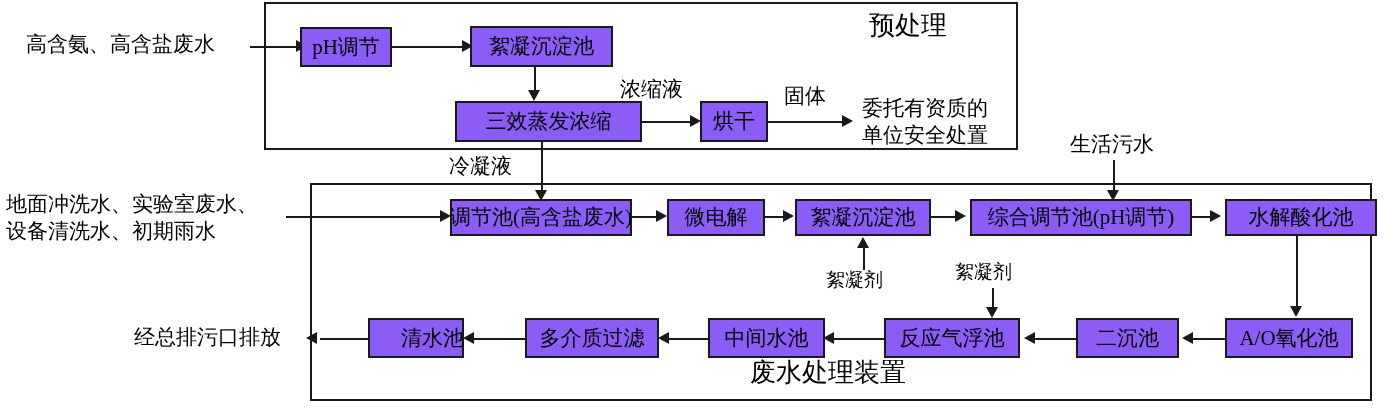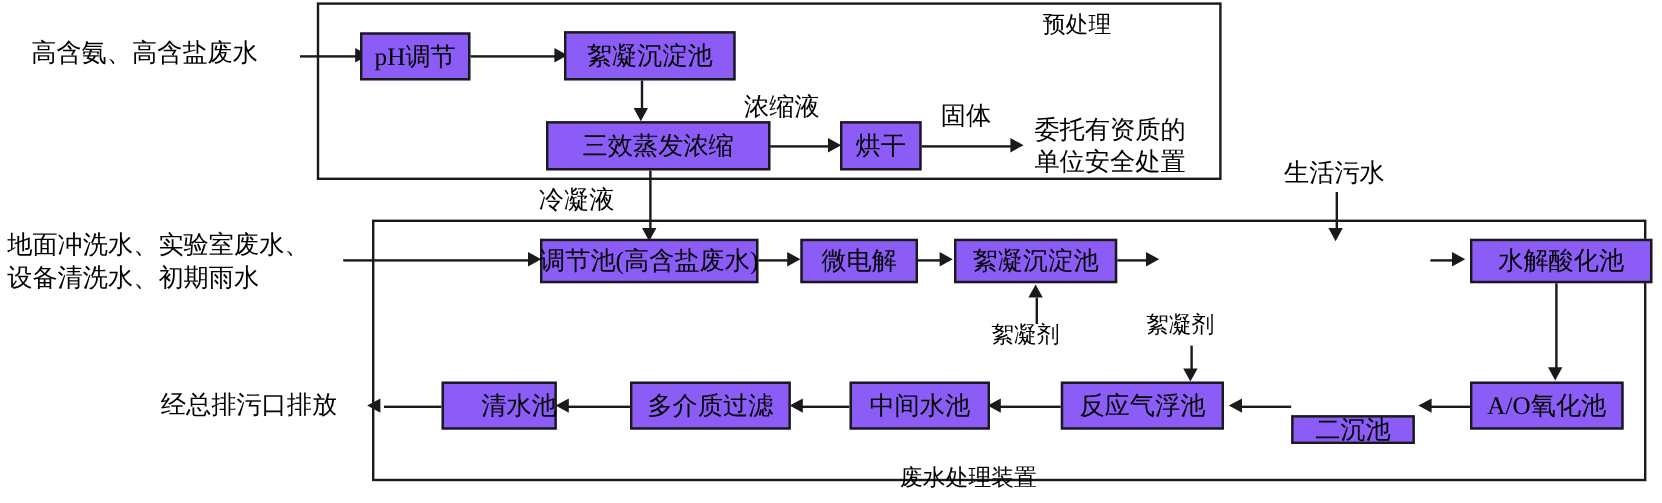--- a/index.html
+++ b/index.html
@@ -37,21 +37,21 @@
   
   .group {
     position: absolute;
     box-sizing: border-box;
     border: 2px solid #1a1a1a;
     background: transparent;
     z-index: 1;
   }
   .group-label {
     position: absolute;
-    font-size: 19px;
+    font-size: 26px;
     white-space: nowrap;
     z-index: 2;
     text-align: right;
   }
   
   .text {
     position: absolute;
     font-size: 21px;
     line-height: 1.12;
     white-space: nowrap;
@@ -103,21 +103,21 @@
 </style>
 </head>
 <body>
 
 <div id="canvas">
 
   <div class="group" style="left:264px; top:2px; width:754px; height:148px;"></div>
   <div class="group-label" style="left:869px; top:8px;">预处理</div>
 
   <div class="group" style="left:310px; top:183px; width:1062px; height:218px;"></div>
-  <div class="group-label" style="left:750px; top:385px;">废水处理装置</div>
+  <div class="group-label" style="left:750px; top:355px;">废水处理装置</div>
 
   <div class="text" style="left:26px; top:33px;">高含氨、高含盐废水</div>
 
   <div class="hline" style="left:250px; top:46px; width:48px;"></div>
   <div class="arrow right" style="left:296px; top:40px;"></div>
 
   <div class="box" style="left:300px; top:27px; width:92px; height:40px;">pH调节</div>
 
   <div class="hline" style="left:392px; top:46px; width:72px;"></div>
   <div class="arrow right" style="left:462px; top:40px;"></div>
@@ -160,20 +160,21 @@
   <div class="box" style="left:667px; top:199px; width:98px; height:37px;">微电解</div>
 
   <div class="hline" style="left:765px; top:216px; width:22px;"></div>
   <div class="arrow right" style="left:783px; top:210px;"></div>
 
   <div class="box" style="left:795px; top:199px; width:136px; height:37px;">絮凝沉淀池</div>
 
   <div class="hline" style="left:931px; top:216px; width:28px;"></div>
   <div class="arrow right" style="left:955px; top:210px;"></div>
 
+  <div class="box" style="left:970px; top:199px; width:222px; height:37px;">综合调节池(pH调节)</div>
 
   <div class="hline" style="left:1192px; top:216px; width:22px;"></div>
   <div class="arrow right" style="left:1210px; top:210px;"></div>
 
   <div class="box" style="left:1225px; top:199px; width:152px; height:37px;">水解酸化池</div>
 
   <div class="text" style="left:1070px; top:133px;">生活污水</div>
   <div class="vline" style="left:1113px; top:160px; height:33px;"></div>
   <div class="arrow down" style="left:1107px; top:190px;"></div>
 
@@ -186,21 +187,21 @@
   <div class="arrow down" style="left:986px; top:307px;"></div>
 
   <div class="vline" style="left:1296px; top:236px; height:72px;"></div>
   <div class="arrow down" style="left:1290px; top:306px;"></div>
 
   <div class="box" style="left:1225px; top:318px; width:128px; height:40px;">A/O氧化池</div>
 
   <div class="hline" style="left:1186px; top:338px; width:39px;"></div>
   <div class="arrow left" style="left:1182px; top:332px;"></div>
 
-  <div class="box" style="left:1076px; top:318px; width:103px; height:24px;margin-top:28px;">二沉池</div>
+  <div class="box" style="left:1076px; top:318px; width:103px; height:40px;">二沉池</div>
 
   <div class="hline" style="left:1028px; top:338px; width:48px;"></div>
   <div class="arrow left" style="left:1024px; top:332px;"></div>
 
   <div class="box" style="left:884px; top:318px; width:136px; height:40px;">反应气浮池</div>
 
   <div class="hline" style="left:827px; top:338px; width:57px;"></div>
   <div class="arrow left" style="left:823px; top:332px;"></div>
 
   <div class="box" style="left:708px; top:318px; width:117px; height:40px;">中间水池</div>

